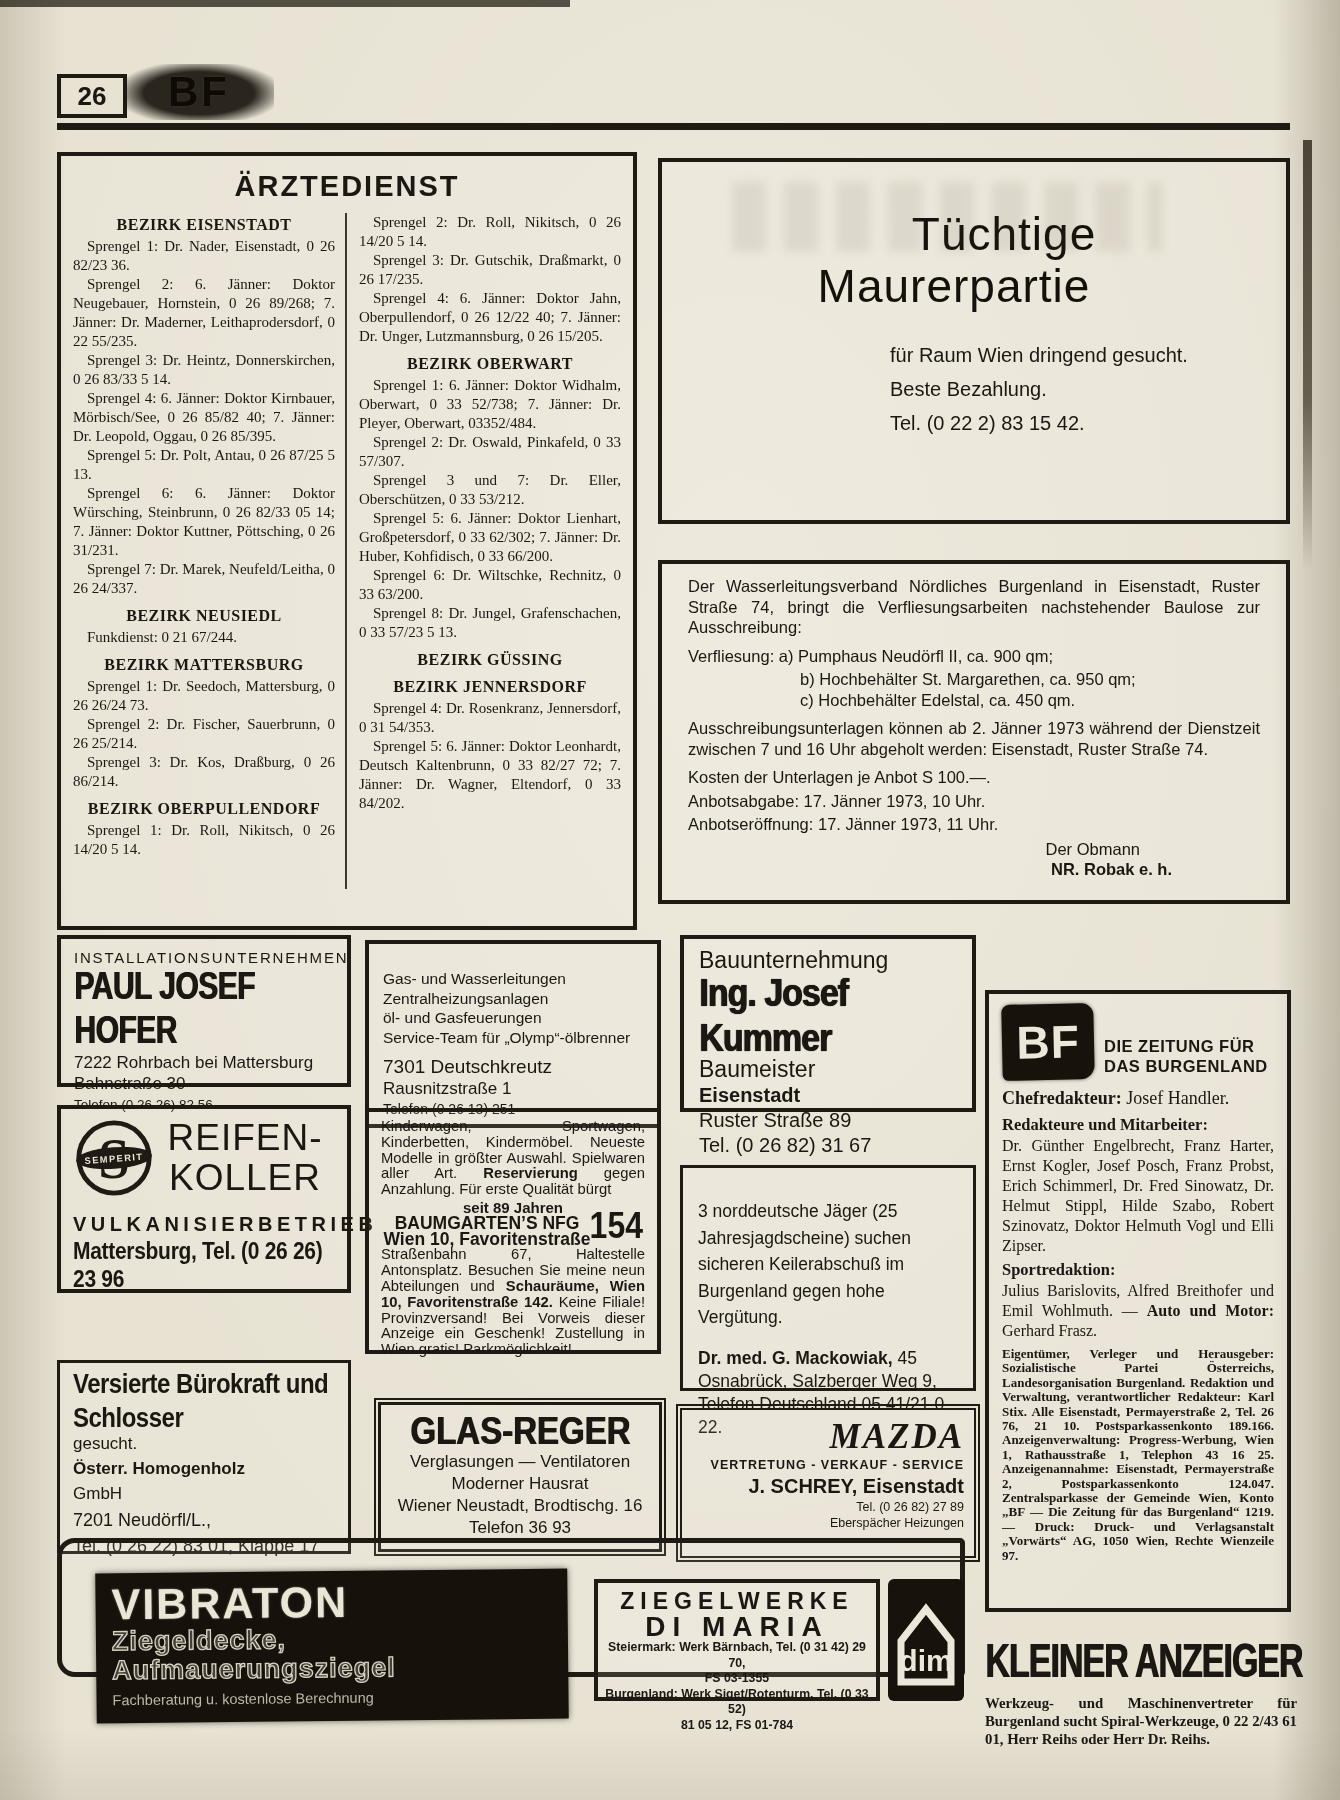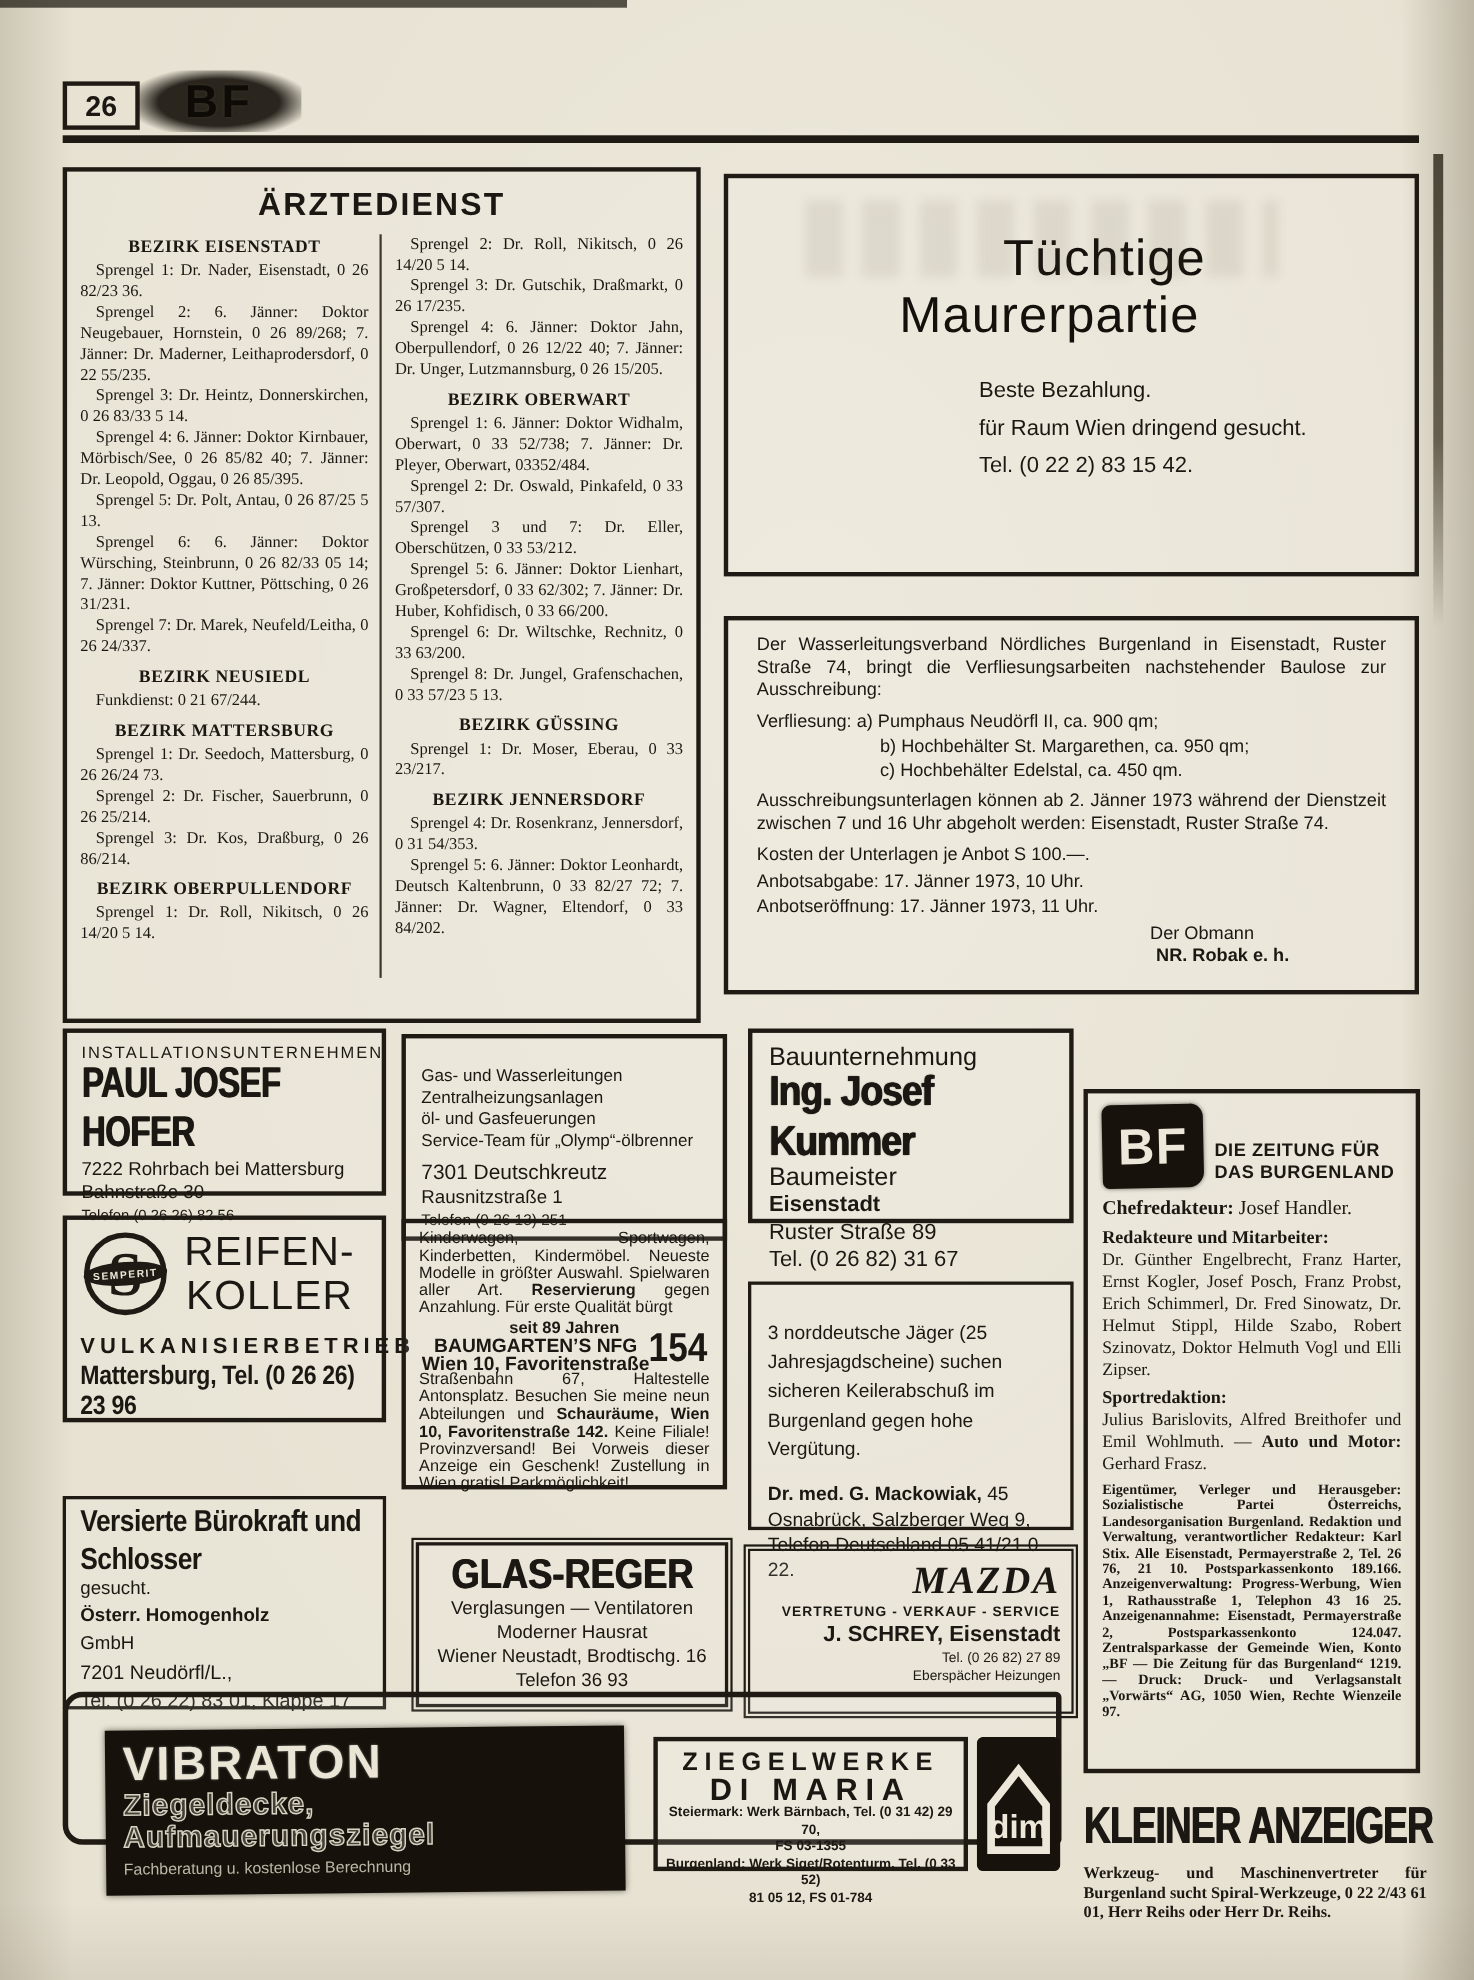--- a/index.html
+++ b/index.html
@@ -188,35 +188,34 @@
         <div class="p">Sprengel 3: Dr. Gutschik, Draßmarkt, 0 26 17/235.</div>
         <div class="p">Sprengel 4: 6. Jänner: Doktor Jahn, Oberpullendorf, 0 26 12/22 40; 7. Jänner: Dr. Unger, Lutzmannsburg, 0 26 15/205.</div>
         <div class="h">BEZIRK OBERWART</div>
         <div class="p">Sprengel 1: 6. Jänner: Doktor Widhalm, Oberwart, 0 33 52/738; 7. Jänner: Dr. Pleyer, Oberwart, 03352/484.</div>
         <div class="p">Sprengel 2: Dr. Oswald, Pinkafeld, 0 33 57/307.</div>
         <div class="p">Sprengel 3 und 7: Dr. Eller, Oberschützen, 0 33 53/212.</div>
         <div class="p">Sprengel 5: 6. Jänner: Doktor Lienhart, Großpetersdorf, 0 33 62/302; 7. Jänner: Dr. Huber, Kohfidisch, 0 33 66/200.</div>
         <div class="p">Sprengel 6: Dr. Wiltschke, Rechnitz, 0 33 63/200.</div>
         <div class="p">Sprengel 8: Dr. Jungel, Grafenschachen, 0 33 57/23 5 13.</div>
         <div class="h">BEZIRK GÜSSING</div>
-        <div class="p">Sprengel 1: Dr. Moser, Eberau, 0 33 23/217.</div>
         <div class="h">BEZIRK JENNERSDORF</div>
         <div class="p">Sprengel 4: Dr. Rosenkranz, Jennersdorf, 0 31 54/353.</div>
         <div class="p">Sprengel 5: 6. Jänner: Doktor Leonhardt, Deutsch Kaltenbrunn, 0 33 82/27 72; 7. Jänner: Dr. Wagner, Eltendorf, 0 33 84/202.</div>
       </div>
     </div>
   </div>
 
   <div class="box maurer">
     <div class="ghost"></div>
     <div class="big l1">Tüchtige</div>
     <div class="big l2">Maurerpartie</div>
     <div class="small">
+      <div>für Raum Wien dringend gesucht.</div>
       <div>Beste Bezahlung.</div>
-      <div>für Raum Wien dringend gesucht.</div>
       <div>Tel. (0 22 2) 83 15 42.</div>
     </div>
   </div>
 
   <div class="box wasser">
     <p>Der Wasserleitungsverband Nördliches Burgenland in Eisenstadt, Ruster Straße 74, bringt die Verfliesungsarbeiten nachstehender Baulose zur Ausschreibung:</p>
     <p class="nl">Verfliesung: a) Pumphaus Neudörfl II, ca. 900 qm;</p>
     <p class="ind">b) Hochbehälter St. Margarethen, ca. 950 qm;</p>
     <p class="ind" style="margin-bottom:8px;">c) Hochbehälter Edelstal, ca. 450 qm.</p>
     <p>Ausschreibungsunterlagen können ab 2. Jänner 1973 während der Dienstzeit zwischen 7 und 16 Uhr abgeholt werden: Eisenstadt, Ruster Straße 74.</p>

